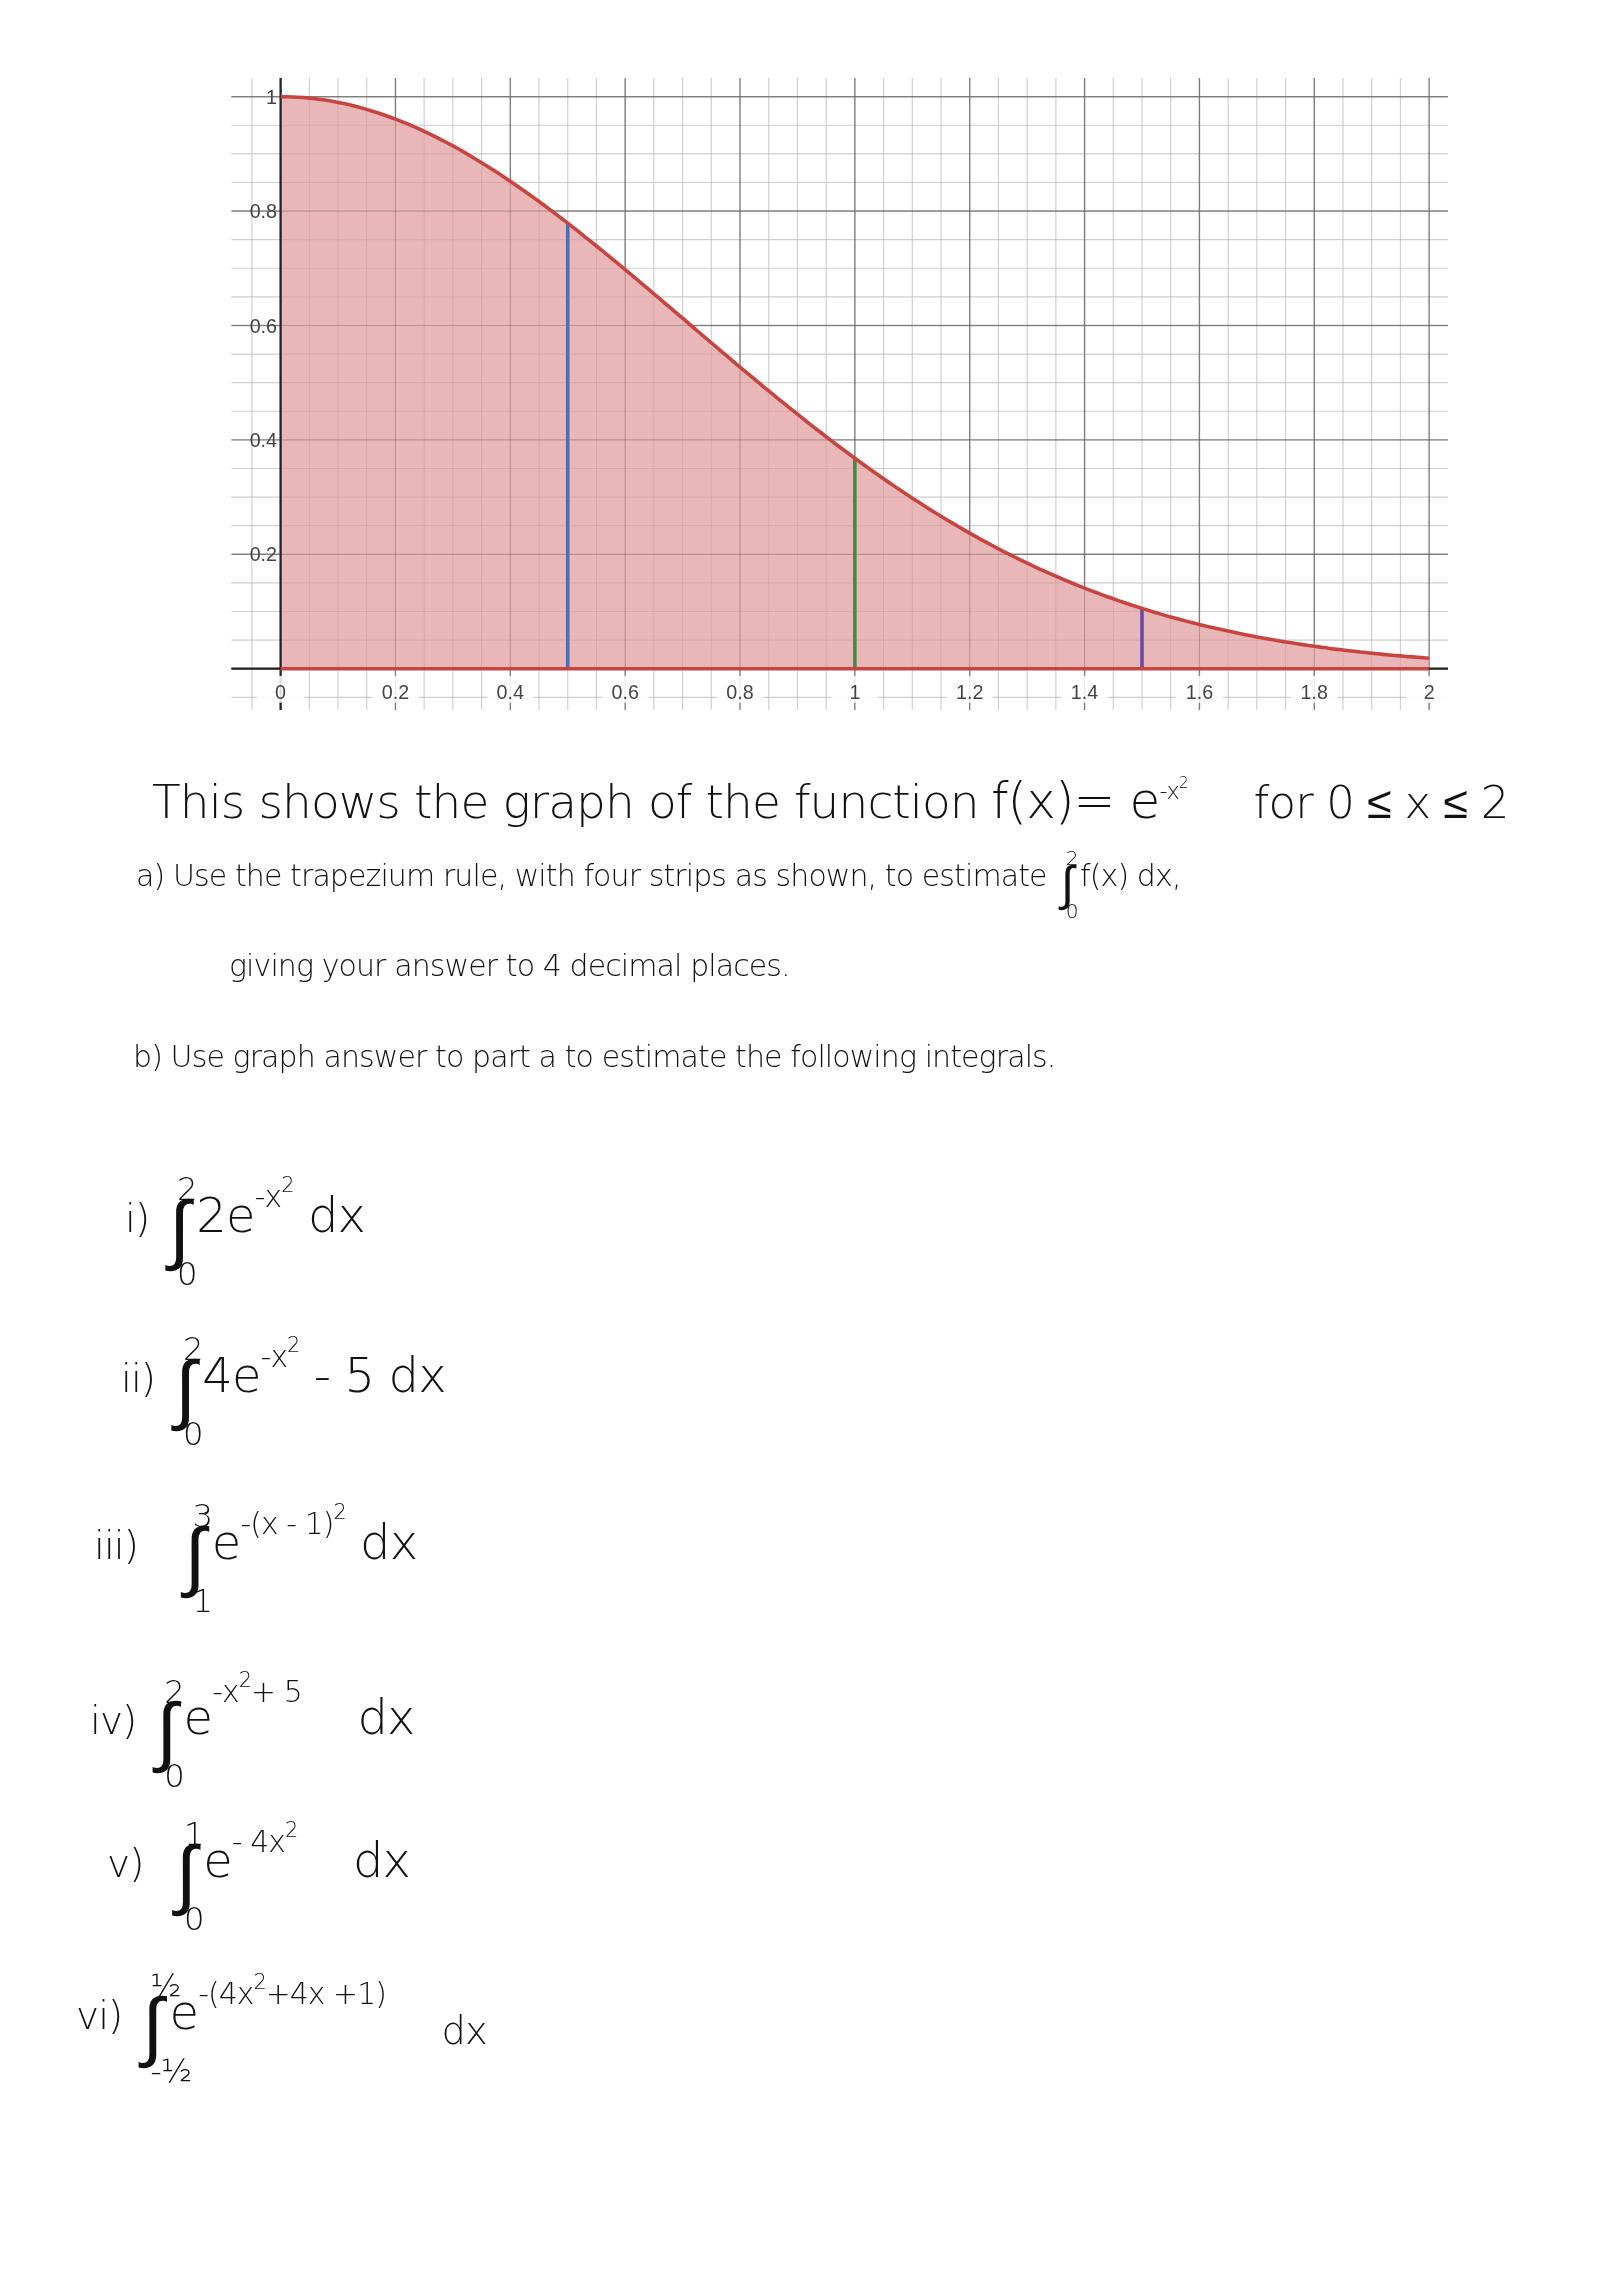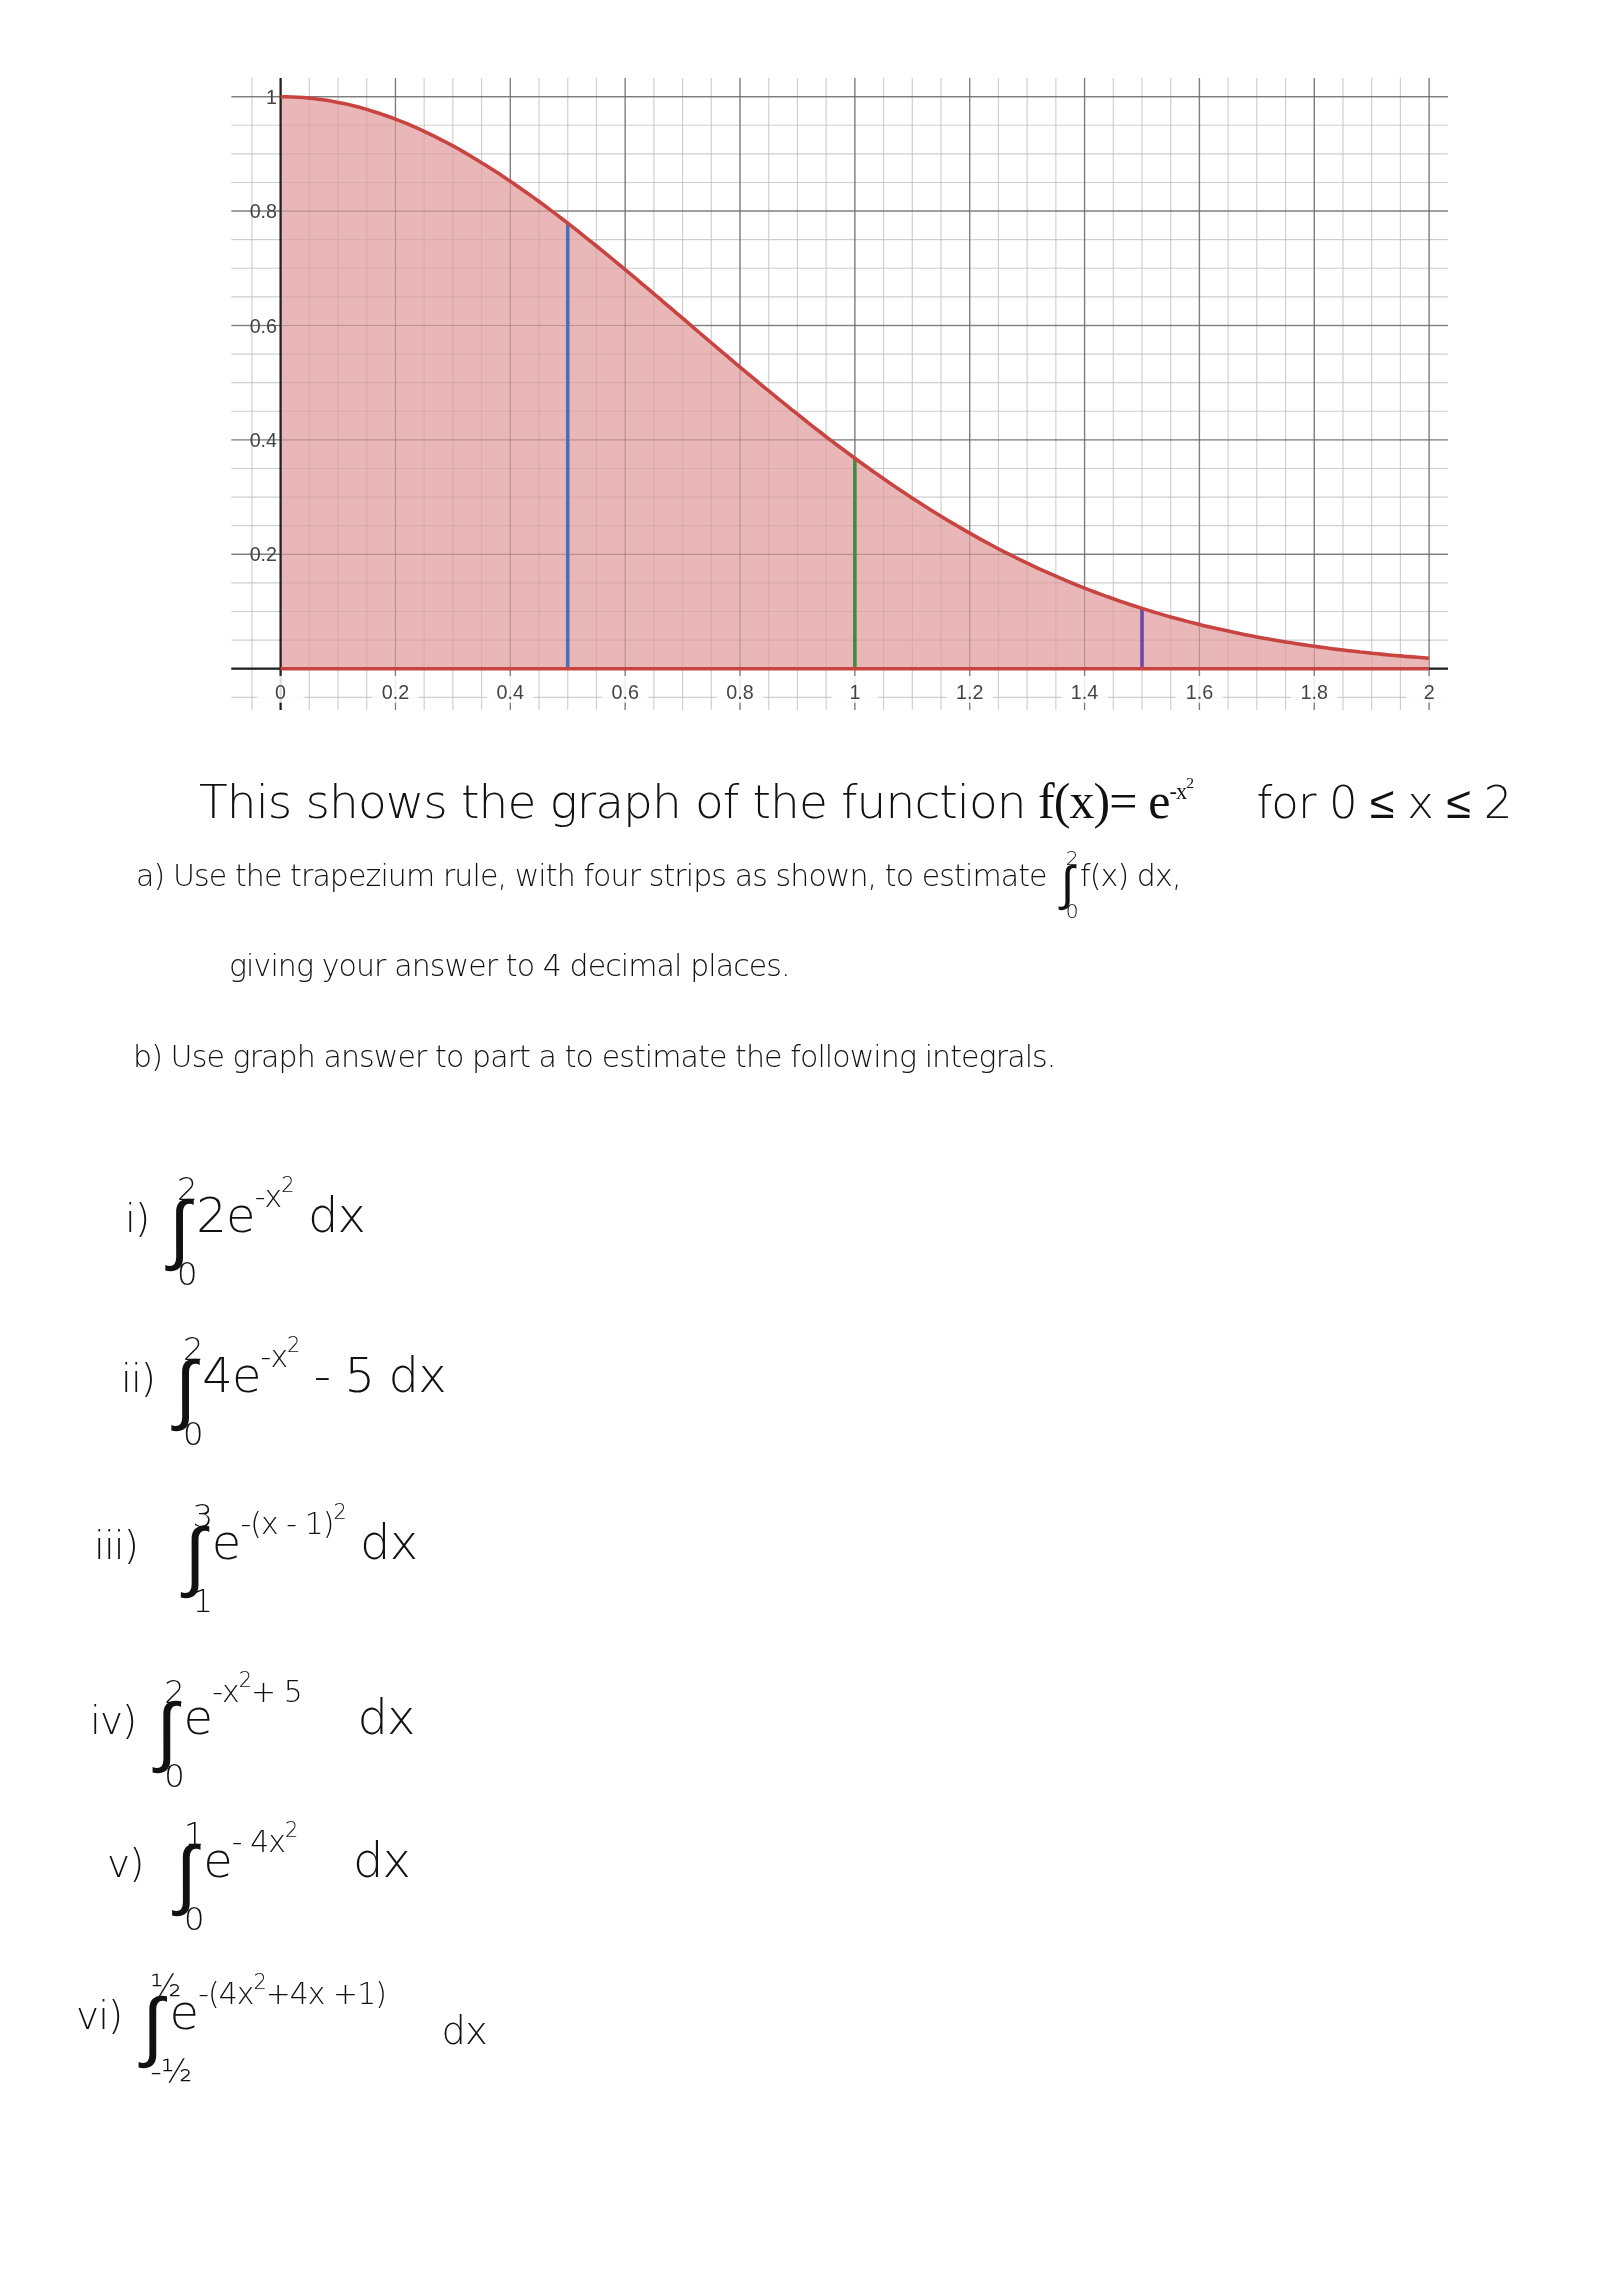--- a/index.html
+++ b/index.html
@@ -196,22 +196,22 @@
   <g id="yticks">
       <text x="309" y="627.2" text-anchor="end" font-size="22" fill="#444" font-family="Liberation Sans, sans-serif">0.2</text>
       <text x="309" y="499.4" text-anchor="end" font-size="22" fill="#444" font-family="Liberation Sans, sans-serif">0.4</text>
       <text x="309" y="371.59999999999997" text-anchor="end" font-size="22" fill="#444" font-family="Liberation Sans, sans-serif">0.6</text>
       <text x="309" y="243.79999999999995" text-anchor="end" font-size="22" fill="#444" font-family="Liberation Sans, sans-serif">0.8</text>
       <text x="309" y="116" text-anchor="end" font-size="22" fill="#444" font-family="Liberation Sans, sans-serif">1</text>
     </g>
 </svg>
 
 <div class="hw line-lg" style="left:152px; top:772px;">
-  <span style="font-size:47px;margin-left:47px;">This shows the graph of the function</span>
-  <span style="font-size:36px;font-family:Liberation Serif, serif;">
+  <span style="font-size:47px;">This shows the graph of the function</span>
+  <span style="font-size:36px;">
     <span style="font-size:50px;">f(x)= e</span><sup class="e"><span>-x</span><sup>2</sup></sup>
   </span>
   <span class="gap"></span>
   <span style="font-size:45px;margin-left:16px;">for 0 ≤ x ≤ 2</span>
 </div>
 
 <div class="hw line-md" style="left:136px; top:858px;">
   <span>a)</span>
   <span>Use the trapezium rule, with four strips as shown, to estimate</span>
   <span class="intg">∫<span class="lim-up">2</span><span class="lim-lo">0</span></span><span>f(x) dx</span><span>,</span>

